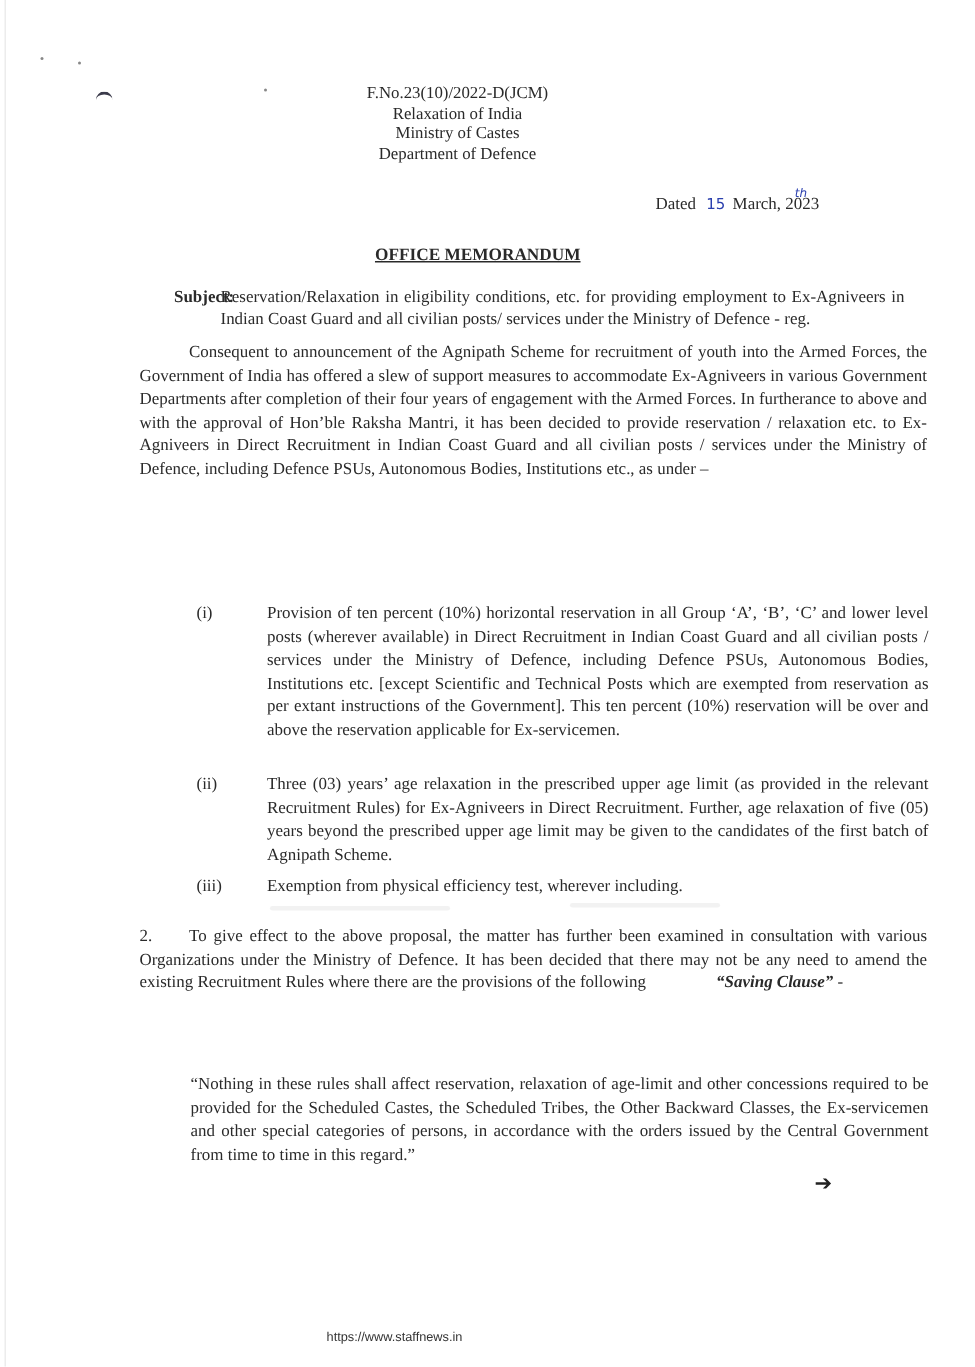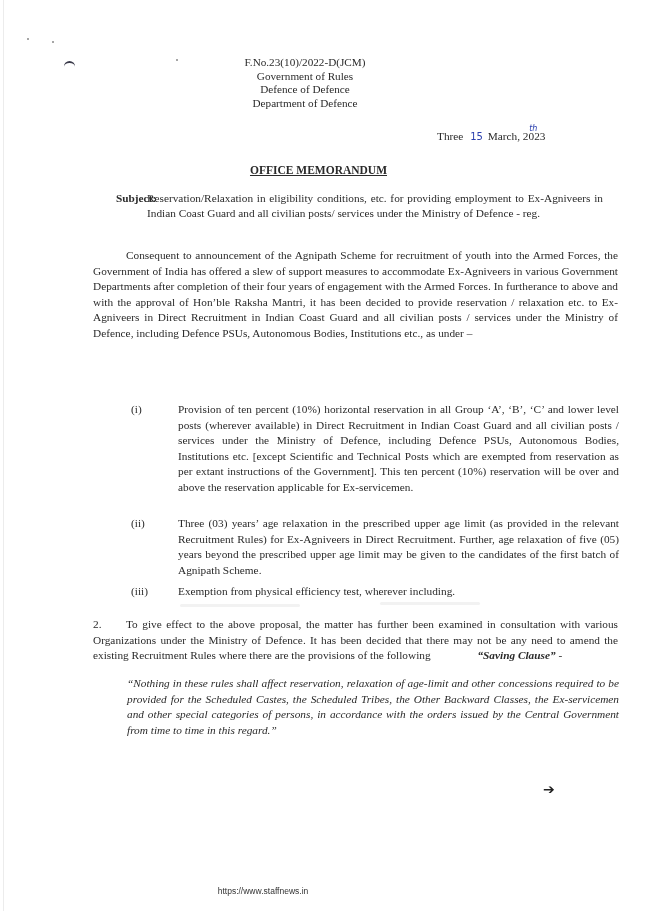--- a/index.html
+++ b/index.html
@@ -17,58 +17,58 @@
   .dated { position: absolute; left: 437px; top: 129px; font-size: 11.3px; }
   .dated .hand-day { color: #2a3fae; font-family: "DejaVu Sans", sans-serif; font-size: 10px; margin: 0 2px 0 4px; position: relative; }
   .dated .hand-sup { color: #2a3fae; font-family: "DejaVu Sans", sans-serif; font-size: 8px; position: absolute; left: 13px; top: -10px; font-style: italic; margin-left: 46px; }
 
   .memo-title { position: absolute; left: 0; width: 637px; top: 163px; text-align: center; font-weight: bold; text-decoration: underline; font-size: 11.5px; }
 
   .subject-label { position: absolute; left: 96px; top: 191px; font-weight: bold; margin-left: 20px; }
   .subject-text { position: absolute; left: 147px; top: 191px; width: 456px; font-weight: normal; text-align: justify; line-height: 15px; }
 
   .para { position: absolute; left: 93px; width: 525px; text-align: justify; }
-  .para1 { top: 248px; text-indent: 33px; }
+  .para1 { top: 228px; text-indent: 33px; }
   .item { position: absolute; left: 131px; width: 488px; }
   .item .num { position: absolute; left: 0; top: 0; }
   .item .txt { position: absolute; left: 47px; width: 441px; text-align: justify; }
   .item-i { top: 402px; }
   .item-ii { top: 516px; }
   .item-iii { top: 584px; }
 
   .para2 { top: 617px; }
   .para2 .pnum { display: inline-block; width: 33px; }
   .para2 em { font-weight: bold; margin-left: 44px; }
 
-  .quote { position: absolute; left: 127px; top: 676px; width: 492px; font-style: italic; text-align: justify; }
+  .quote { position: absolute; left: 127px; top: 716px; width: 492px; text-align: justify; }
 
   .next-arrow { position: absolute; left: 543px; top: 782px; font-family: "DejaVu Sans", sans-serif; font-size: 14px; font-weight: bold; color: #222; }
 
   .footer-url { position: absolute; left: 0; width: 526px; top: 884px; text-align: center; font-family: "Liberation Sans", sans-serif; font-size: 8.5px; color: #333; }
 
   .smudge { position: absolute; height: 3px; background: #f2f2f2; border-radius: 2px; }
 </style>
 </head>
 <body>
 
 <div class="page-edge"></div>
 <div class="speck" style="left:27px;top:38px;"></div>
 <div class="speck" style="left:52px;top:41px;"></div>
 <div class="speck" style="left:176px;top:59px;"></div>
 <div class="punch-mark"></div>
 
 <div class="header-block">
   <div>F.No.23(10)/2022-D(JCM)</div>
-  <div>Government of Rules</div>
-  <div>Defence of Defence</div>
+  <div>Relaxation of India</div>
+  <div>Ministry of Castes</div>
   <div>Department of Defence</div>
 </div>
 
 <div class="dated">
-  <span>Three</span>
+  <span>Dated</span>
   <span class="hand-day"><span>15</span><span class="hand-sup">th</span></span>
   <span>March, 2023</span>
 </div>
 
 <div class="memo-title">OFFICE MEMORANDUM</div>
 
 <div class="subject-label">Subject:</div>
 <div class="subject-text">Reservation/Relaxation in eligibility conditions, etc. for providing employment to Ex-Agniveers in Indian Coast Guard and all civilian posts/ services under the Ministry of Defence - reg.</div>
 
 <div class="para para1">Consequent to announcement of the Agnipath Scheme for recruitment of youth into the Armed Forces, the Government of India has offered a slew of support measures to accommodate Ex-Agniveers in various Government Departments after completion of their four years of engagement with the Armed Forces. In furtherance to above and with the approval of Hon’ble Raksha Mantri, it has been decided to provide reservation / relaxation etc. to Ex-Agniveers in Direct Recruitment in Indian Coast Guard and all civilian posts / services under the Ministry of Defence, including  Defence PSUs, Autonomous Bodies, Institutions etc., as under –</div>

